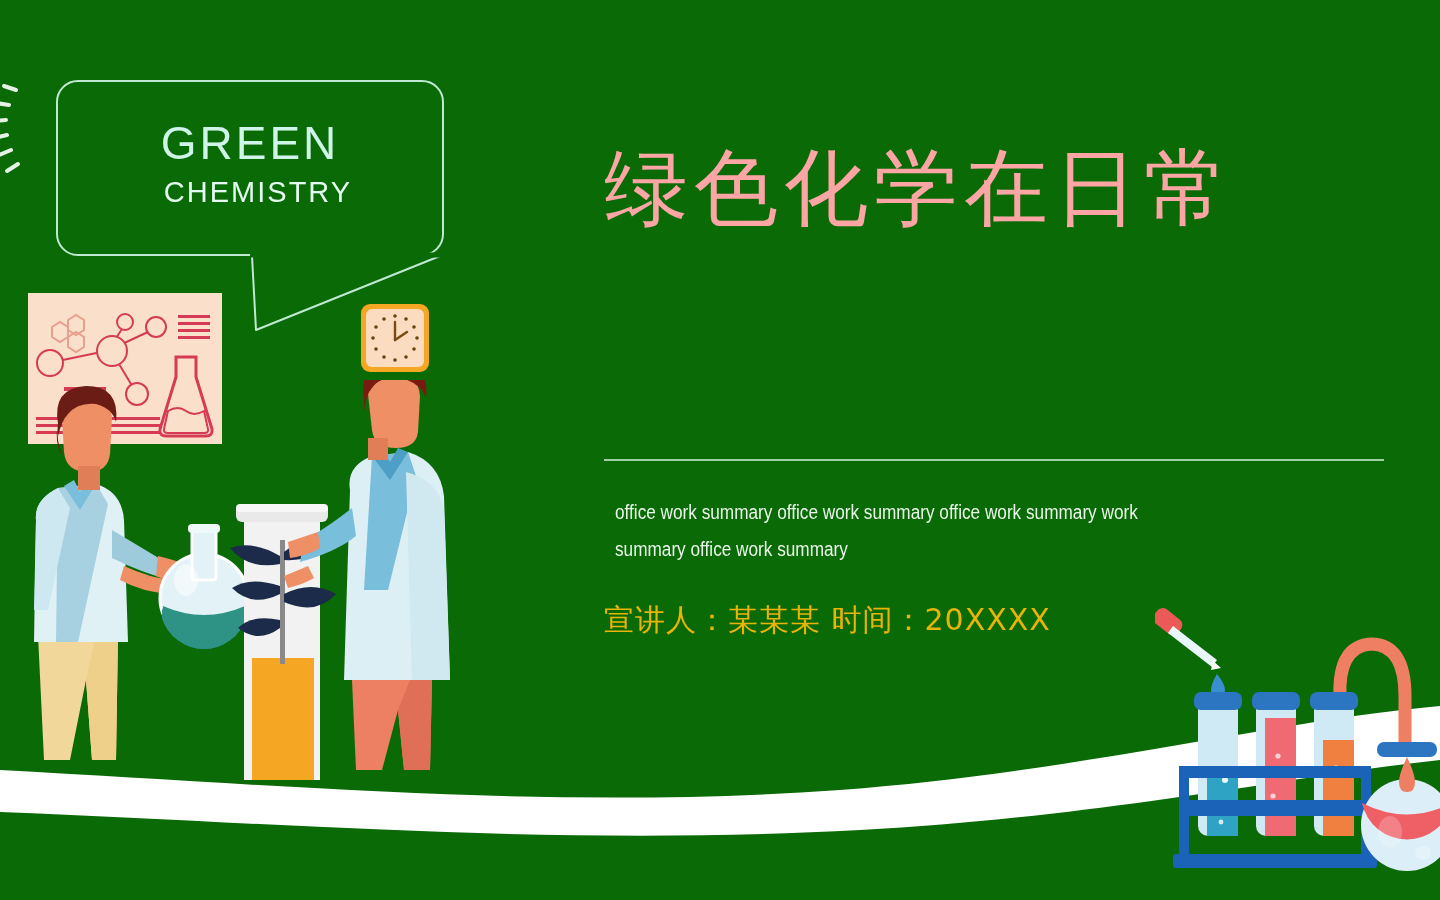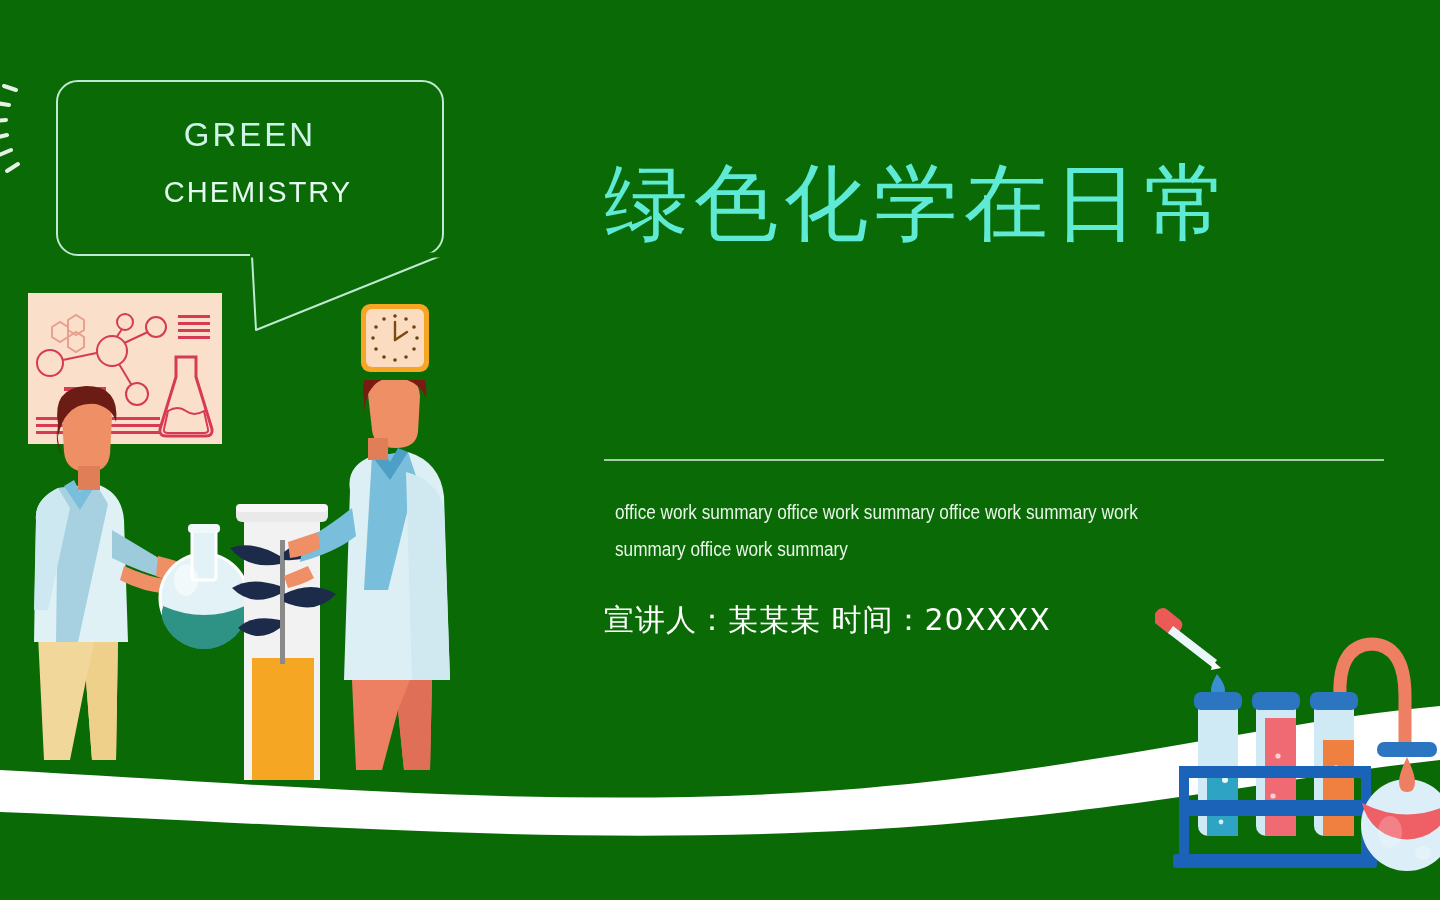--- a/index.html
+++ b/index.html
@@ -16,21 +16,21 @@
   
   .burst{position:absolute;left:-18px;top:72px;width:56px;height:120px;}
 
   
   .bubble{
     position:absolute;left:56px;top:80px;width:388px;height:176px;
     border:2px solid #BFE9D2;border-radius:22px;
   }
   .bubble-title{
     position:absolute;left:0;right:0;top:34px;text-align:center;
-    font-size:33px;letter-spacing:3px;color:#CFF5E8;font-weight:400;
+    font-size:46px;letter-spacing:3px;color:#CFF5E8;font-weight:400;
   }
   .bubble-sub{
     position:absolute;left:0;right:0;top:94px;text-align:center;
     font-size:29px;letter-spacing:2px;color:#E4FBF1;font-weight:400;padding-left:16px;
   }
   .bubble-tail{position:absolute;left:230px;top:236px;width:240px;height:100px;}
 
   
   .poster{position:absolute;left:28px;top:293px;width:194px;height:151px;}
 
@@ -38,38 +38,38 @@
   .clock{position:absolute;left:359px;top:302px;width:72px;height:72px;}
 
   
   .people{position:absolute;left:0px;top:380px;width:500px;height:420px;}
 
   
   .labset{position:absolute;left:1155px;top:600px;width:290px;height:275px;}
 
   
   .headline{
-    position:absolute;left:604px;top:155px;width:810px;
-    color:#5eead4;font-size:84px;line-height:1.15;letter-spacing:6px;
+    position:absolute;left:604px;top:140px;width:810px;
+    color:#fca5a5;font-size:84px;line-height:1.15;letter-spacing:6px;
     font-weight:400;font-family:"DejaVu Sans","Liberation Sans",sans-serif;
   }
   .headline .l2{display:block;}
   .rule{
     position:absolute;left:604px;top:459px;width:780px;height:2px;
     background:linear-gradient(to bottom,#6FAF72,#D8EFD9,#6FAF72);
   }
   .summary{
     position:absolute;left:615px;top:494px;width:740px;
     color:#EAF6EA;font-size:20px;line-height:1.85;
     font-stretch:condensed;transform:scaleX(.86);transform-origin:left top;
     font-family:"Liberation Sans","DejaVu Sans",sans-serif;
   }
   .presenter{
     position:absolute;left:604px;top:600px;
-    color:#ffffff;font-size:30px;letter-spacing:1px;
+    color:#eab308;font-size:30px;letter-spacing:1px;
     font-family:"DejaVu Sans","Liberation Sans",sans-serif;
   }
 </style>
 </head>
 <body>
 
 <div id="slide">
 
   <svg class="wave" viewBox="0 0 1440 900" preserveAspectRatio="none">
     <path d="M0 770 C 300 786, 560 810, 840 790 C 1080 772, 1280 720, 1440 706 L1440 900 L0 900 Z" fill="#FFFFFF"></path>

